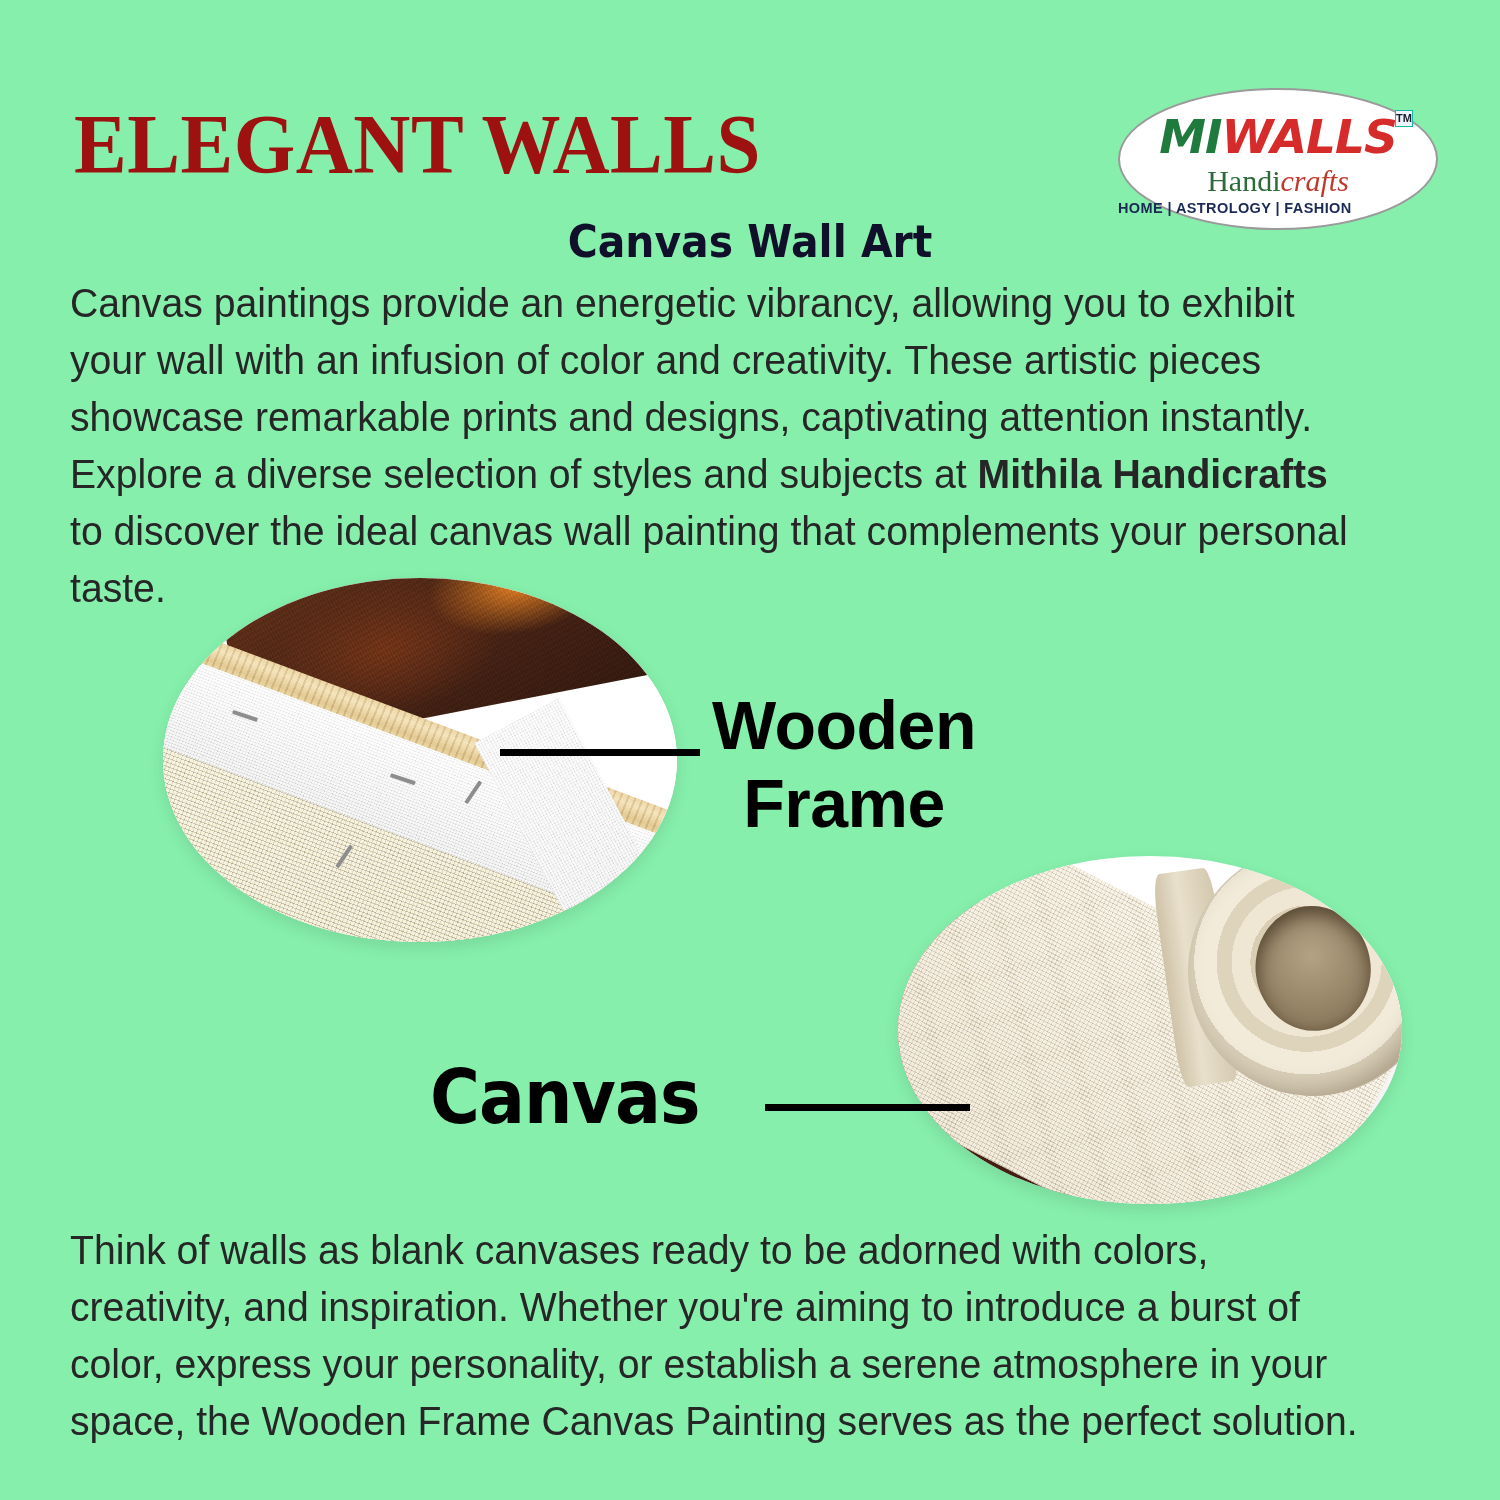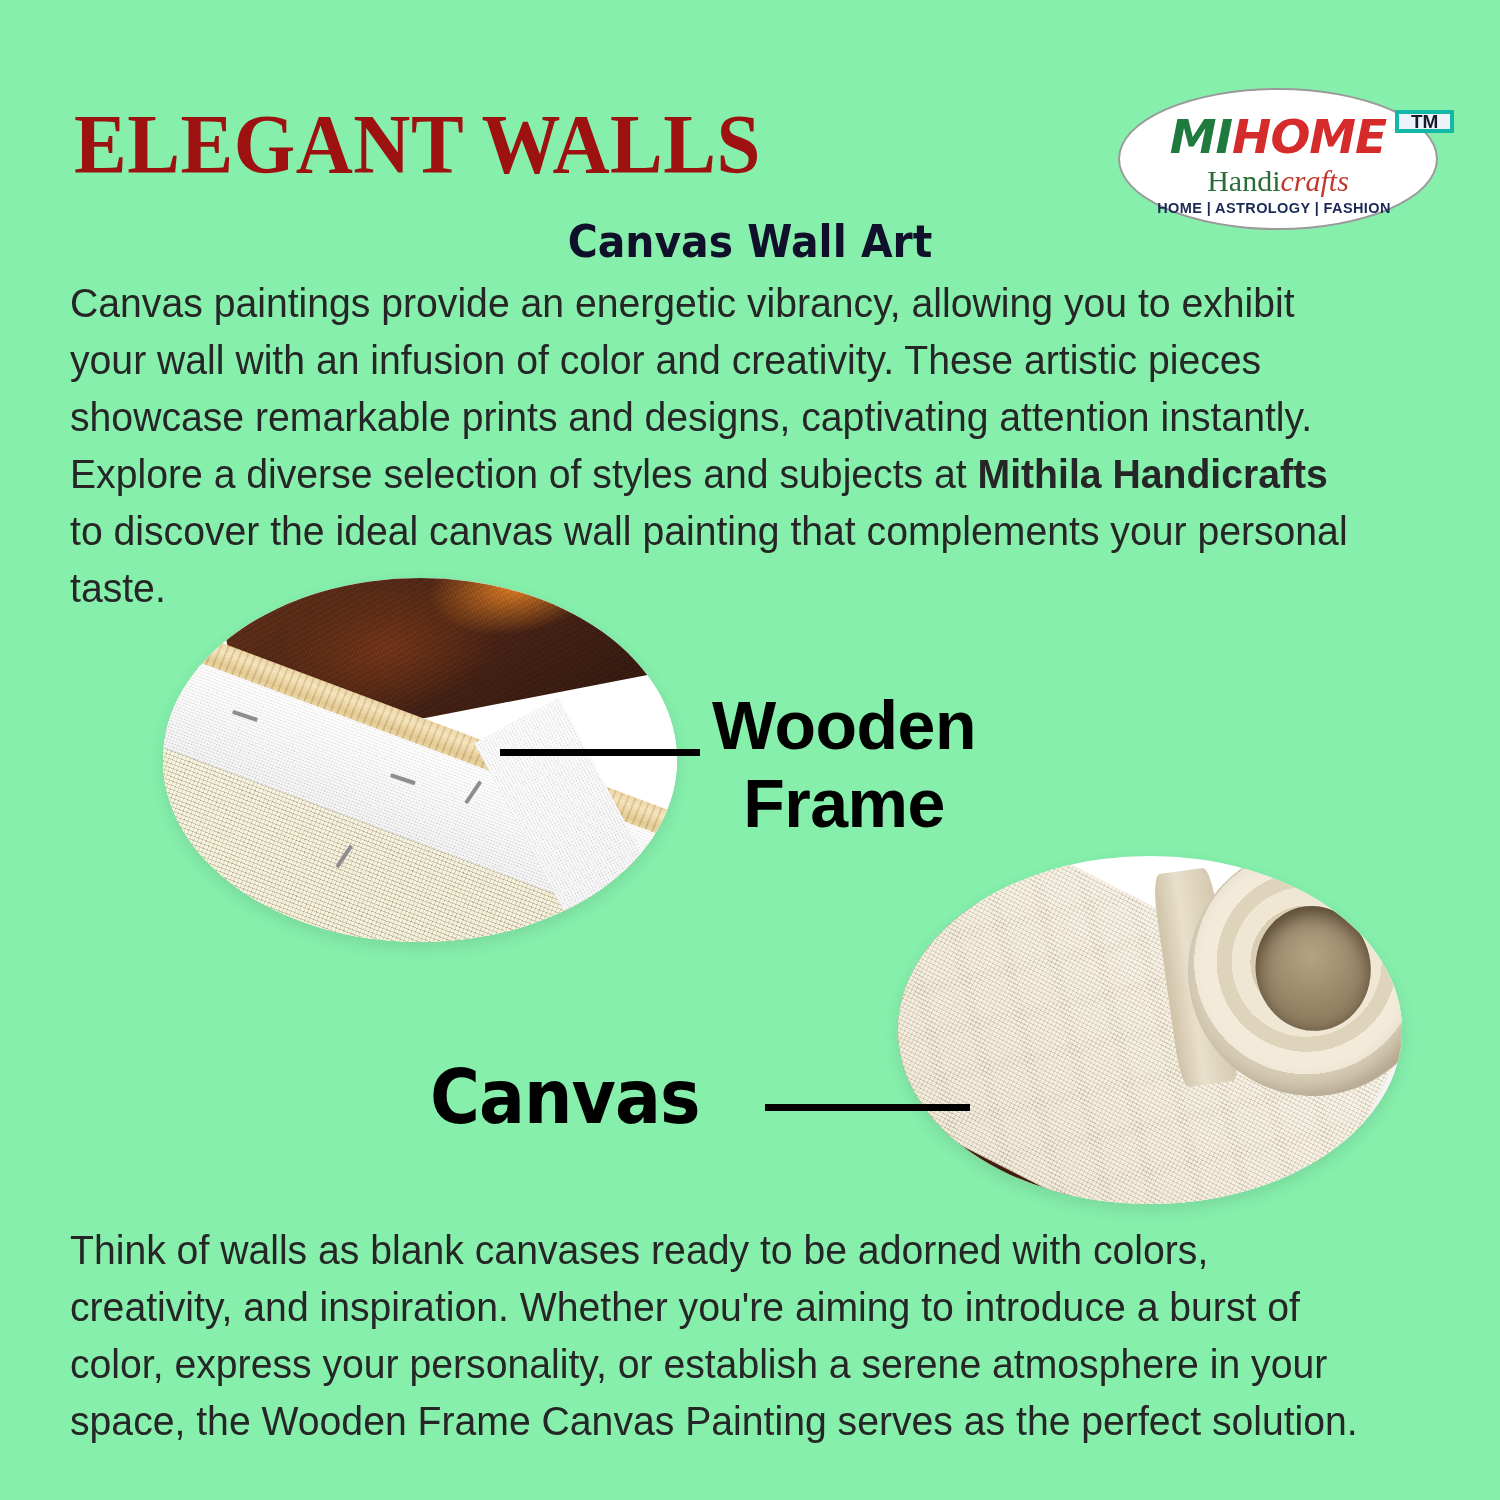--- a/index.html
+++ b/index.html
@@ -46,39 +46,38 @@
     font-size: 47px;
     letter-spacing: -1px;
     line-height: 1;
     white-space: nowrap;
   }
   .logo-word .grn { color: #1f7a3d; }
   .logo-word .red { color: #d62b2b; }
   .logo-tm {
     position: absolute; left: 277px; top: 22px;
     font-family: "Liberation Sans", sans-serif;
-    font-size: 19px; font-weight: 700;
+    font-size: 11px; font-weight: 700;
     color: #1a1a2e;
     background: #eef3fb;
-    border: 4px solid #14b8a6;
-    padding: 0 12px; line-height: 15px;
+    border: 1px solid #14b8a6;
+    padding: 0 0; line-height: 15px;
   }
   .logo-sub {
     position: absolute; left: 0; right: 0; top: 78px;
     text-align: center;
     font-family: "Liberation Serif", serif;
     font-size: 30px;
     line-height: 1;
     white-space: nowrap;
   }
   .logo-sub .grn { color: #2b6b38; margin-top: 36px; }
   .logo-sub .red { color: #c0392b; font-style: italic; }
   .logo-tag {
     position: absolute; left: 0; right: 8px; top: 112px;
-    text-align: center;
     font-family: "Liberation Sans", sans-serif;
     font-size: 14.5px;
     font-weight: 600;
     letter-spacing: 0.4px;
     color: #1b2a55;
     white-space: nowrap;
   }
 
   
   .section-heading {
@@ -319,21 +318,21 @@
 </head>
 <body>
 
 <div class="page">
 
   <div class="brand-title">ELEGANT WALLS</div>
 
   <div class="logo">
     <div class="logo-oval"></div>
     <div class="logo-word">
-      <span class="grn">MI</span><span class="red">HOME</span>
+      <span class="grn">MI</span><span class="red">WALLS</span>
     </div>
     <div class="logo-tm">TM</div>
     <div class="logo-sub">
       <span class="grn">Handi</span><span class="red">crafts</span>
     </div>
     <div class="logo-tag">HOME | ASTROLOGY | FASHION</div>
   </div>
 
   <div class="section-heading">Canvas Wall Art</div>
 

